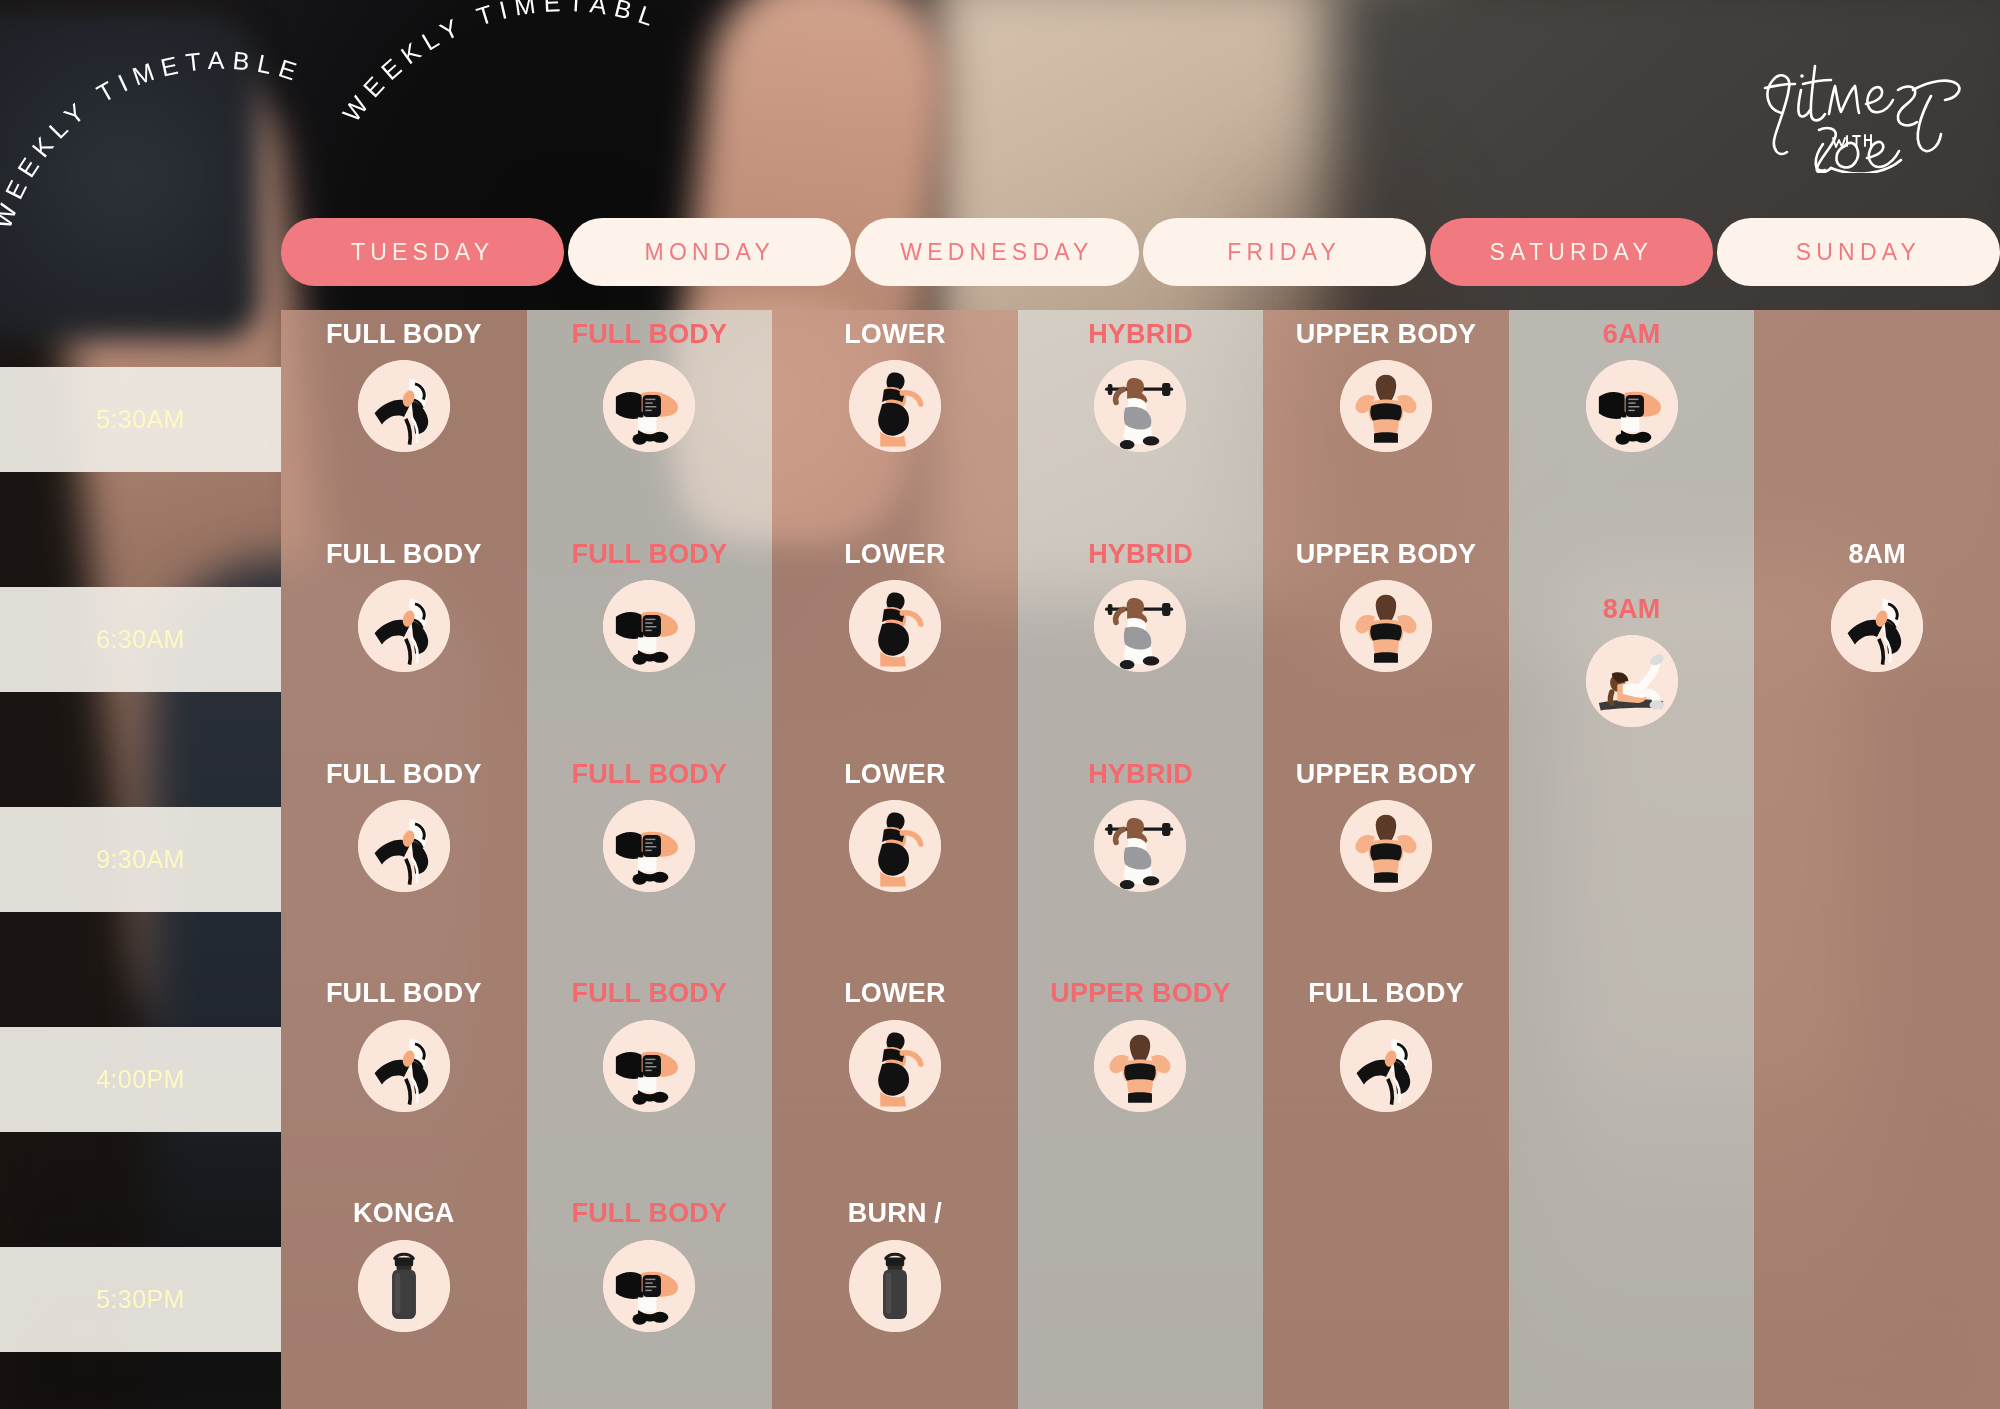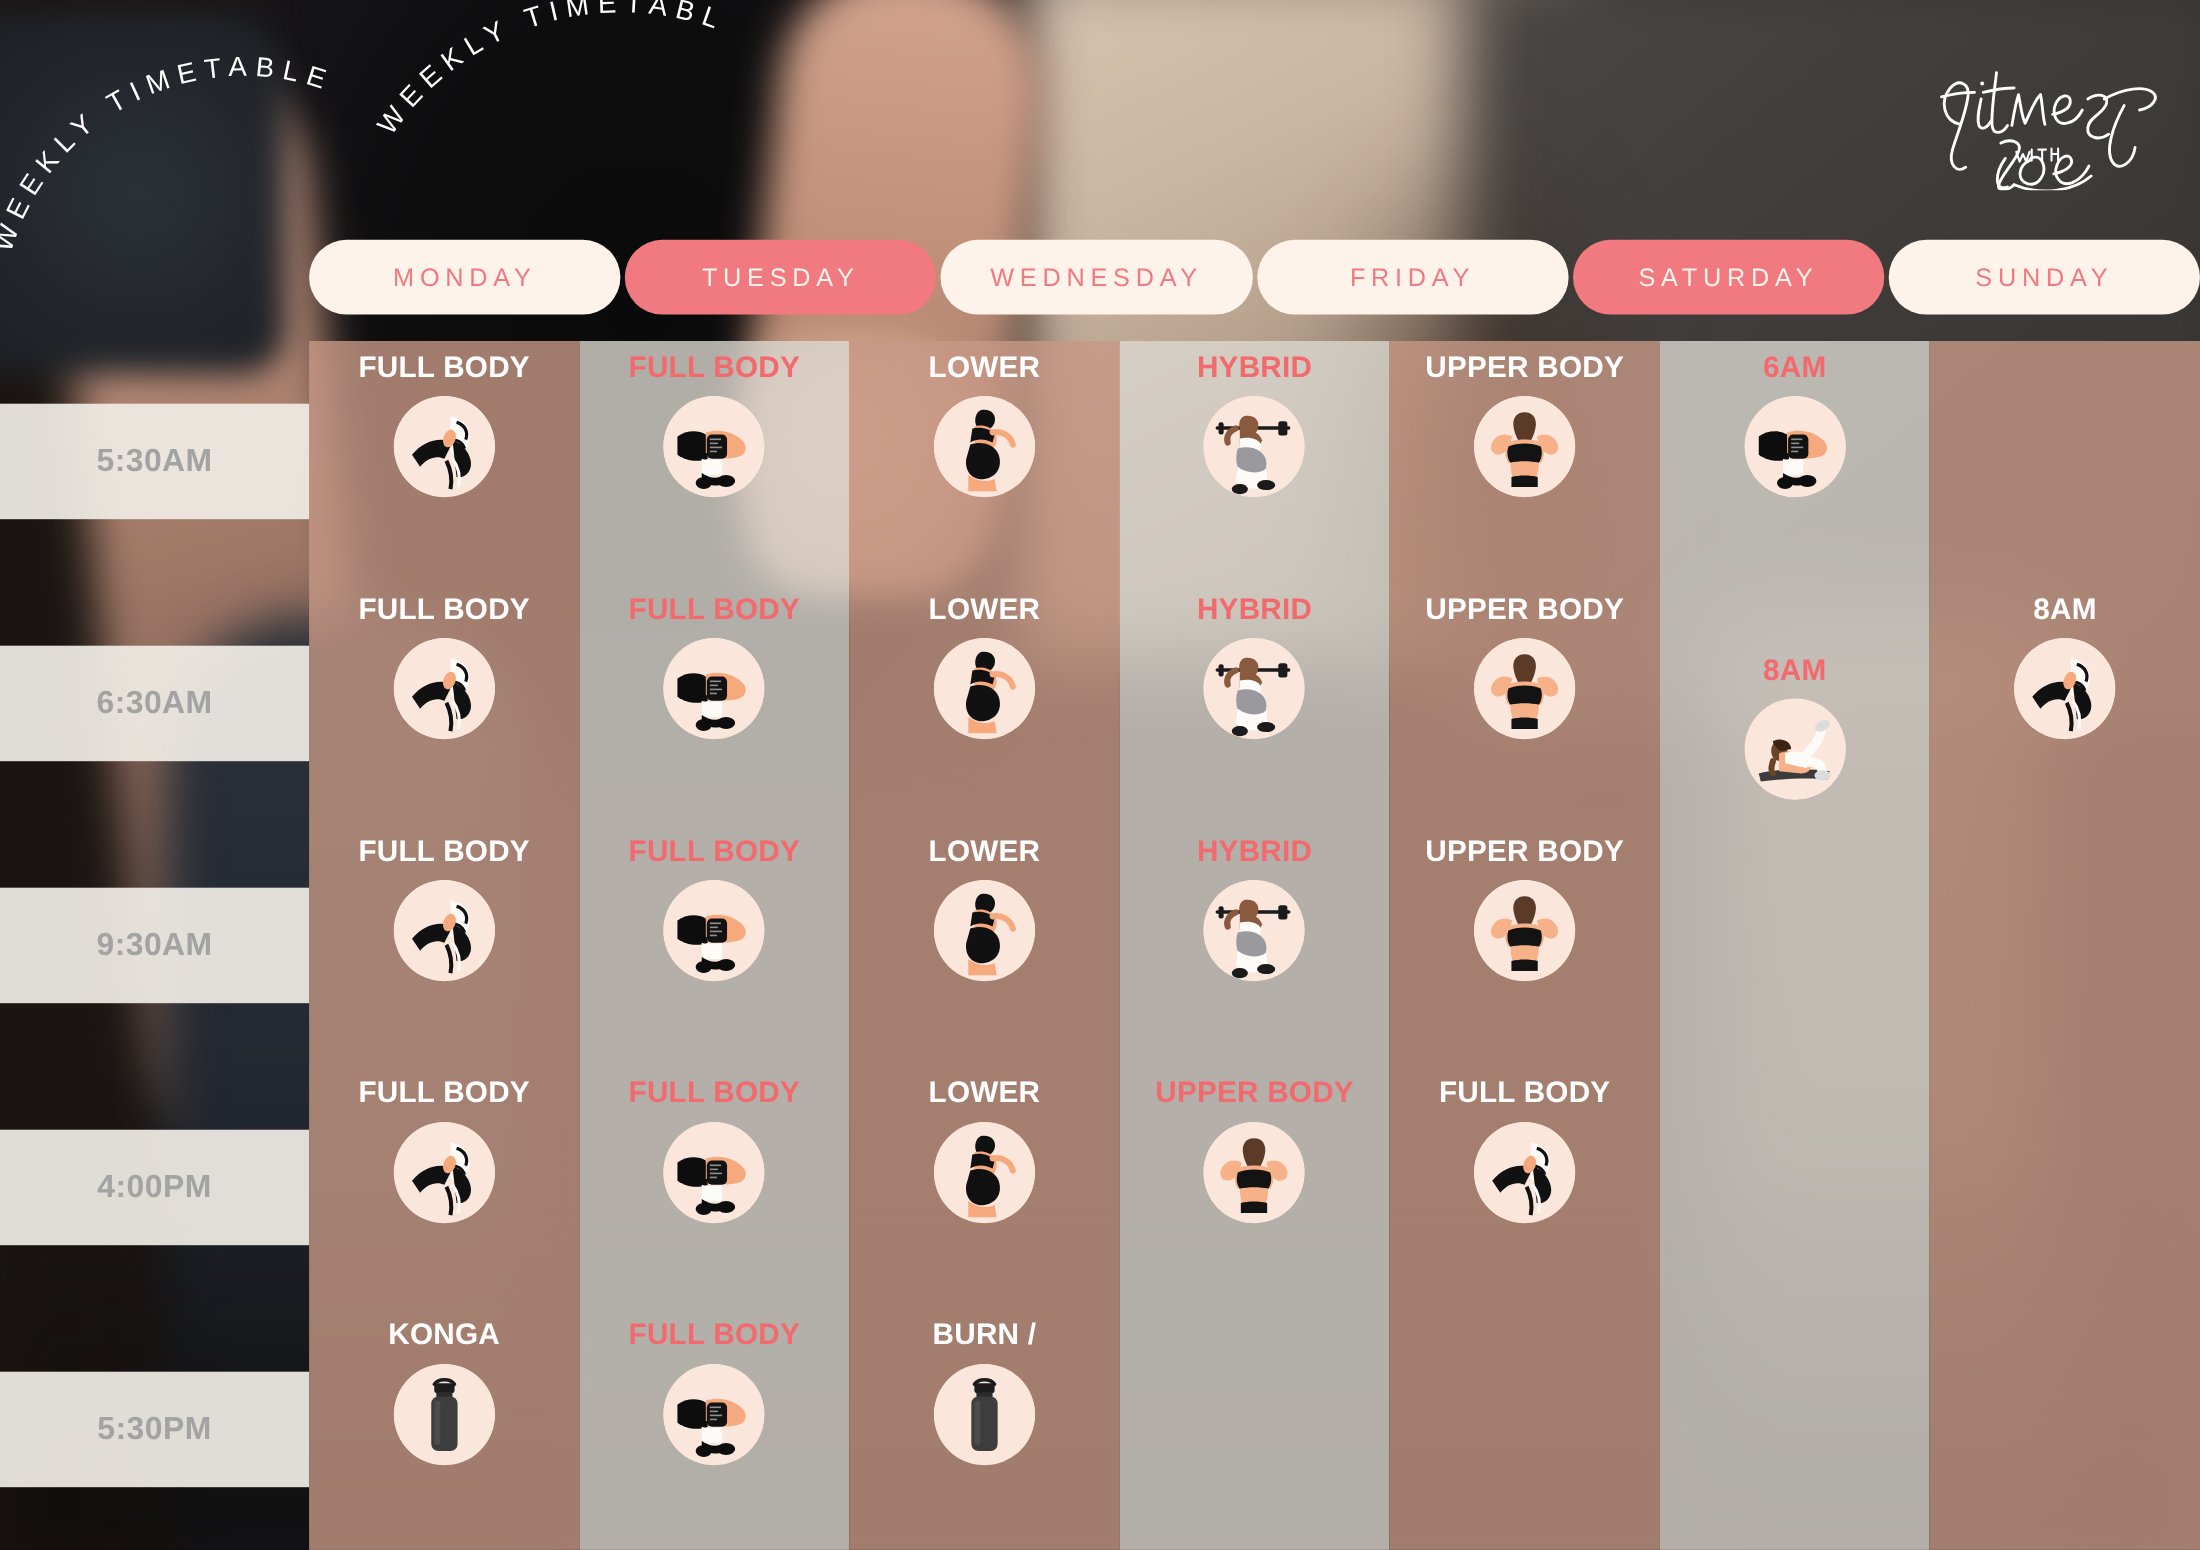--- a/index.html
+++ b/index.html
@@ -124,23 +124,23 @@
     flex:1 1 0;
     display:flex; align-items:center; justify-content:center;
     position:relative;
   }
   .time-band {
     position:absolute; left:0; width:281px; height:105px;
     background:rgba(240,236,229,.93);
   }
   .time-label {
     position:relative; z-index:2;
-    color:#a3a3a3;
-    font-size:29px;
-    font-weight:700;
+    color:#fef9c3;
+    font-size:25px;
+    font-weight:400;
     letter-spacing:.4px;
   }
 
   
   #grid {
     position:absolute; left:281px; top:310px;
     width:1719px; height:1099px;
     display:grid;
     grid-template-columns:repeat(7,1fr);
   }
@@ -243,25 +243,25 @@
       <path d="M110,128 C100,132 98,146 108,149 C118,152 126,140 122,130 C119,123 112,124 110,128 Z"></path>
 
       <path d="M132,140 C142,138 150,133 148,127 C146,121 138,124 135,132 C131,142 138,152 149,148 C156,145 161,139 164,133"></path>
 
       <path d="M96,150 C120,160 150,156 166,142"></path>
     </g>
   </svg>
 </div>
 
 <div id="day-header">
+  <div class="day-pill coral">
+      <span>TUESDAY</span>
+    </div>
   <div class="day-pill cream">
       <span>MONDAY</span>
-    </div>
-  <div class="day-pill coral">
-      <span>TUESDAY</span>
     </div>
   <div class="day-pill cream">
       <span>WEDNESDAY</span>
     </div>
   <div class="day-pill cream">
       <span>FRIDAY</span>
     </div>
   <div class="day-pill coral">
       <span>SATURDAY</span>
     </div>

